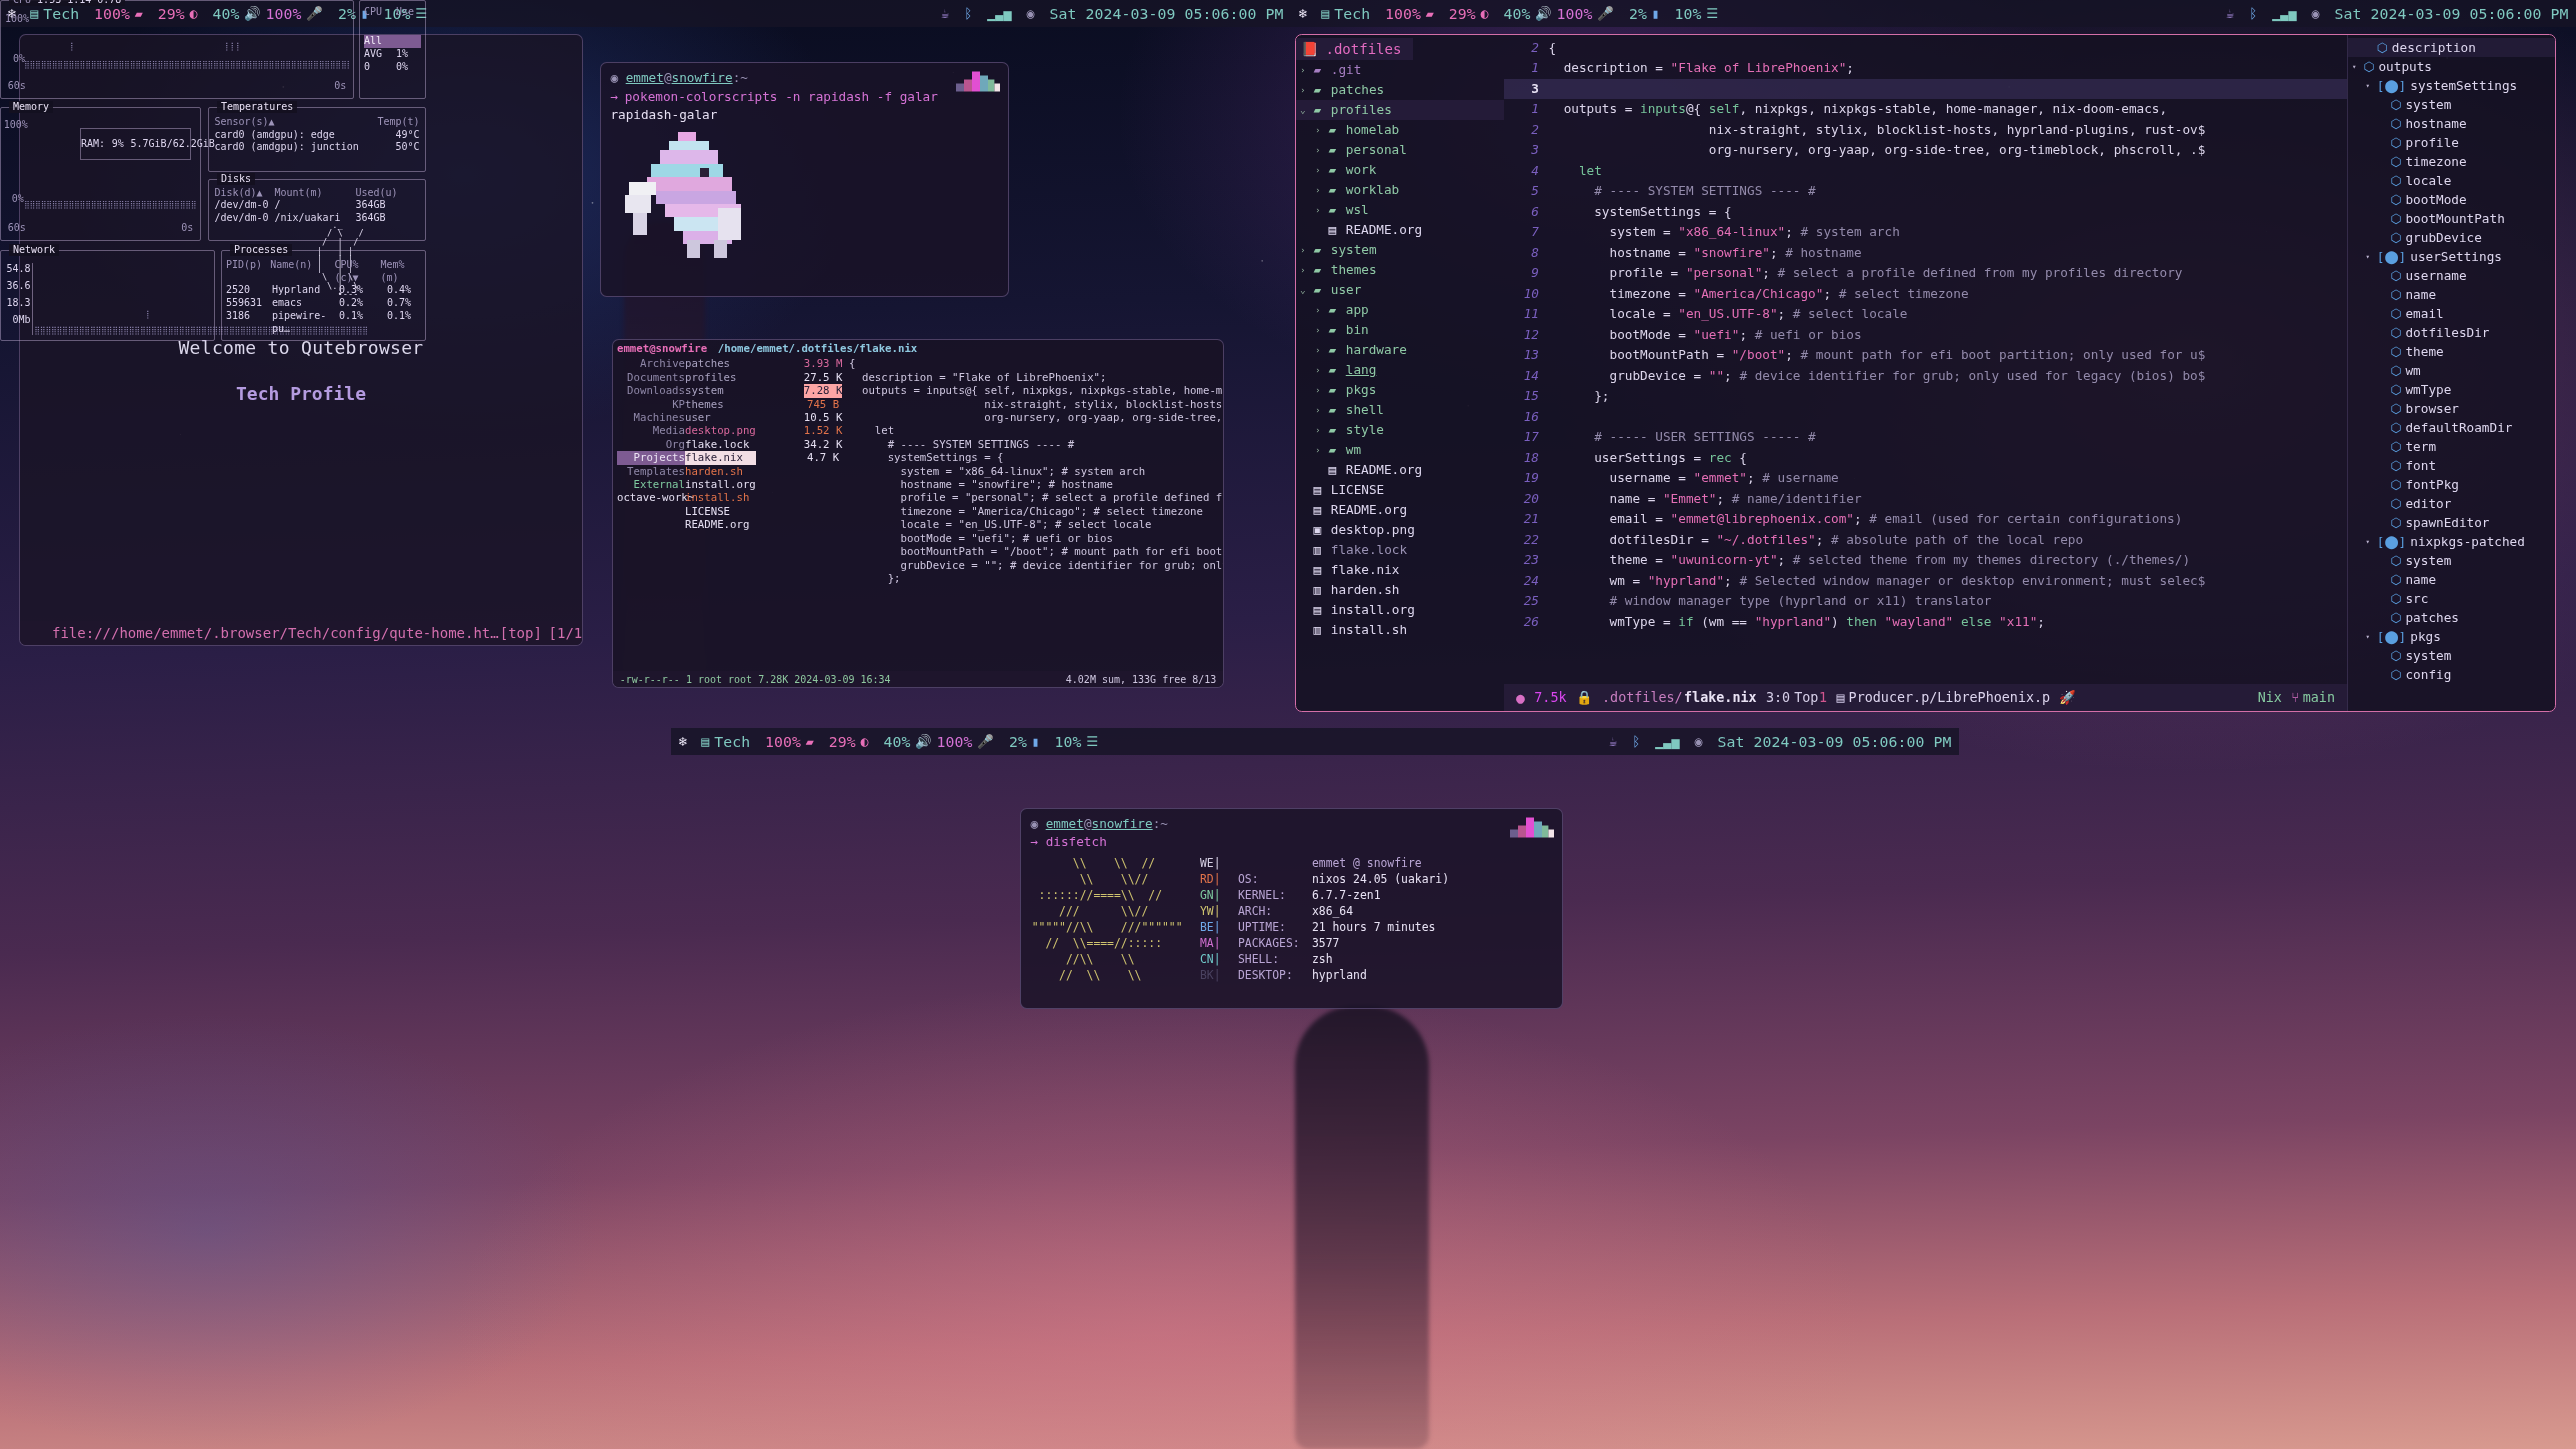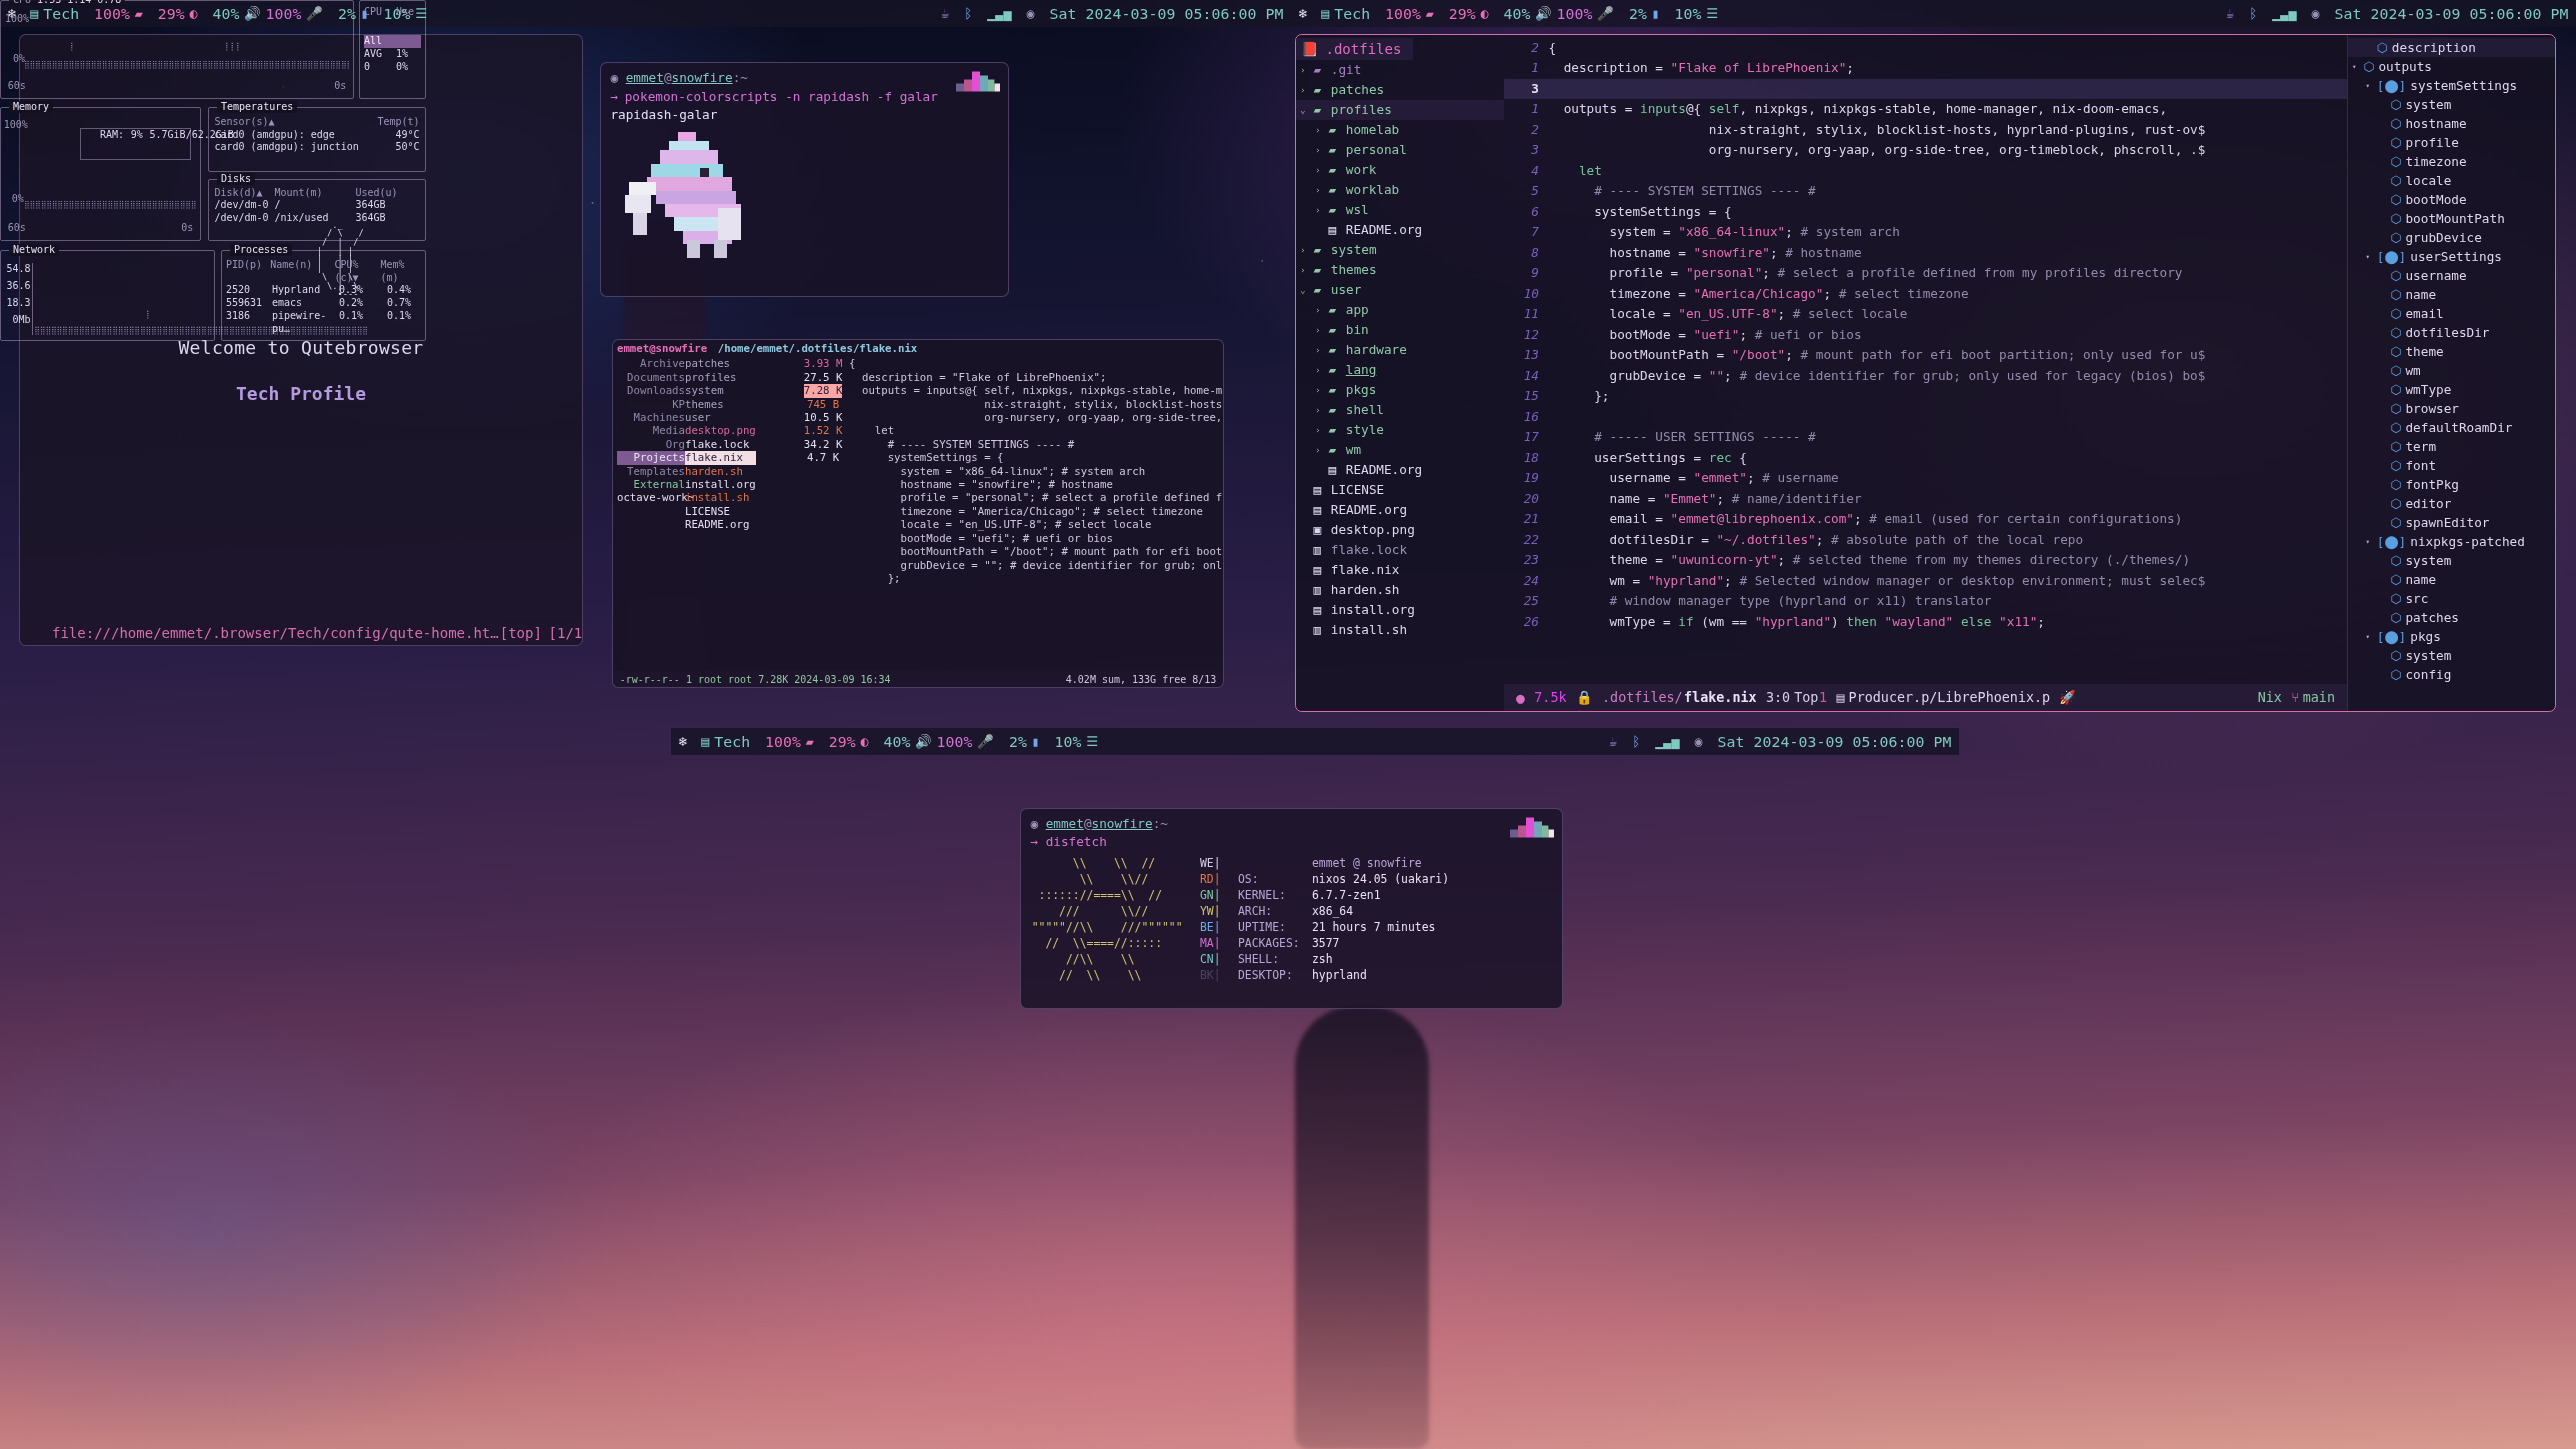--- a/index.html
+++ b/index.html
@@ -825,21 +825,21 @@
           <span style="width: 32px;">0</span>
           <span>0%</span>
         </div>
       </div>
   </div>
 
   <div class="bx" style="left:0;top:107px;width:201px;height:134px;">
     <div class="lbl">Memory</div>
     <div style="position:absolute;left:2.7px;top:10.7px" class="dim">100%</div>
     <div style="position:absolute;left:10.7px;top:85px" class="dim">0%</div>
-    <div style="position:absolute;left:79px;top:20px;width:111px;height:32px;border:0.7px solid rgba(200,180,220,.45);display:flex;align-items:flex-start;gap:6.7px;padding:0 19px;">
+    <div style="position:absolute;left:79px;top:20px;width:111px;height:32px;border:0.7px solid rgba(200,180,220,.45);display:flex;align-items:center;gap:6.7px;padding:0 0;">
       <span>RAM:</span>
       <span>9%</span>
       <span>5.7GiB/62.2GiB</span>
     </div>
     <div id="mem-graph" style="position:absolute;left:23px;right:4px;bottom:31px;height:9.4px;">
         <div class="graphrow" style="position: absolute; bottom: 0px; left: 0px; right: 0px; overflow: hidden; white-space: nowrap;">⣿⣿⣿⣿⣿⣿⣿⣿⣿⣿⣿⣿⣿⣿⣿⣿⣿⣿⣿⣿⣿⣿⣿⣿⣿⣿⣿⣿⣿⣿⣿⣿⣿⣿⣿⣿⣿⣿⣿⣿⣿⣿⣿⣿⣿⣿⣿⣿⣿⣿⣿⣿⣿⣿⣿⣿⣿⣿⣿⣿⣿⣿⣿⣿⣿⣿⣿⣿⣿⣿⣿⣿⣿⣿⣿⣿⣿⣿⣿⣿</div>
       </div>
     <div style="position:absolute;left:6.7px;bottom:5.4px" class="dim">60s</div>
     <div style="position:absolute;right:6.7px;bottom:5.4px" class="dim">0s</div>
   </div>
@@ -873,21 +873,21 @@
         <span>Used(u)</span>
       </div>
       <div id="disk-rows">
           <div style="display: flex;">
             <span style="width: 60px;">/dev/dm-0</span>
             <span style="width: 81px;">/</span>
             <span>364GB</span>
           </div>
           <div style="display: flex;">
             <span style="width: 60px;">/dev/dm-0</span>
-            <span style="width: 81px;">/nix/used</span>
+            <span style="width: 81px;">/nix/uakari</span>
             <span>364GB</span>
           </div>
         </div>
     </div>
   </div>
 
   <div class="bx" style="left:0;top:250px;width:215px;height:91px;">
     <div class="lbl">Network</div>
     <div id="net-y" style="position:absolute;left:4px;top:9.4px">
         <div style="line-height: 17px; text-align: right; width: 25.5px;">54.8</div>

